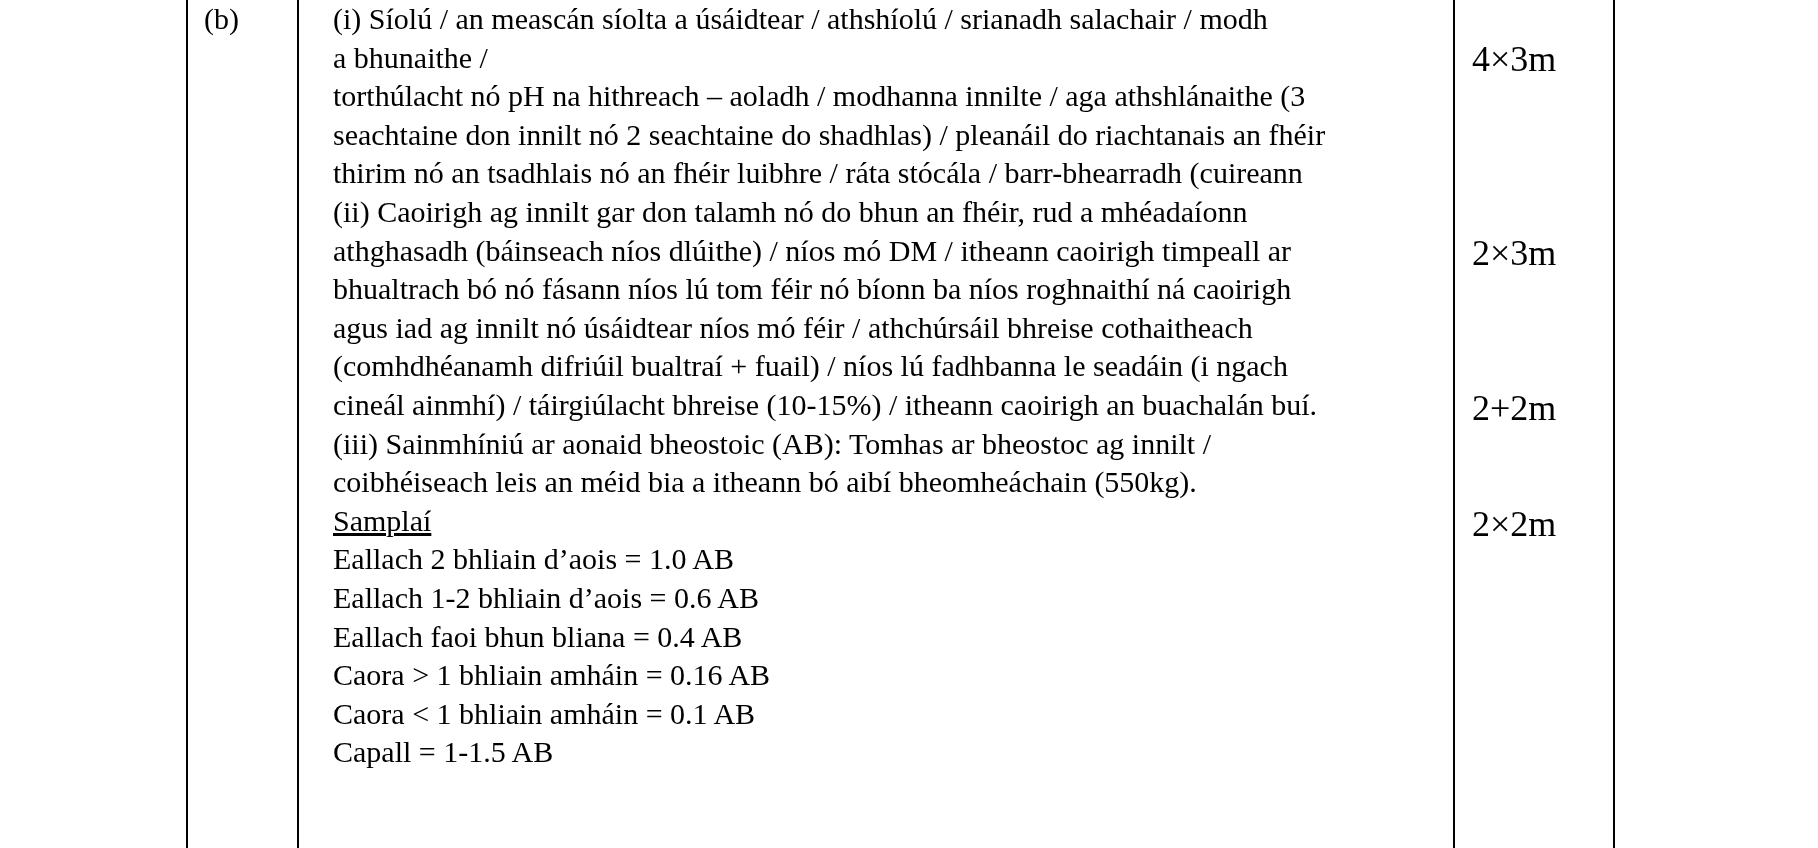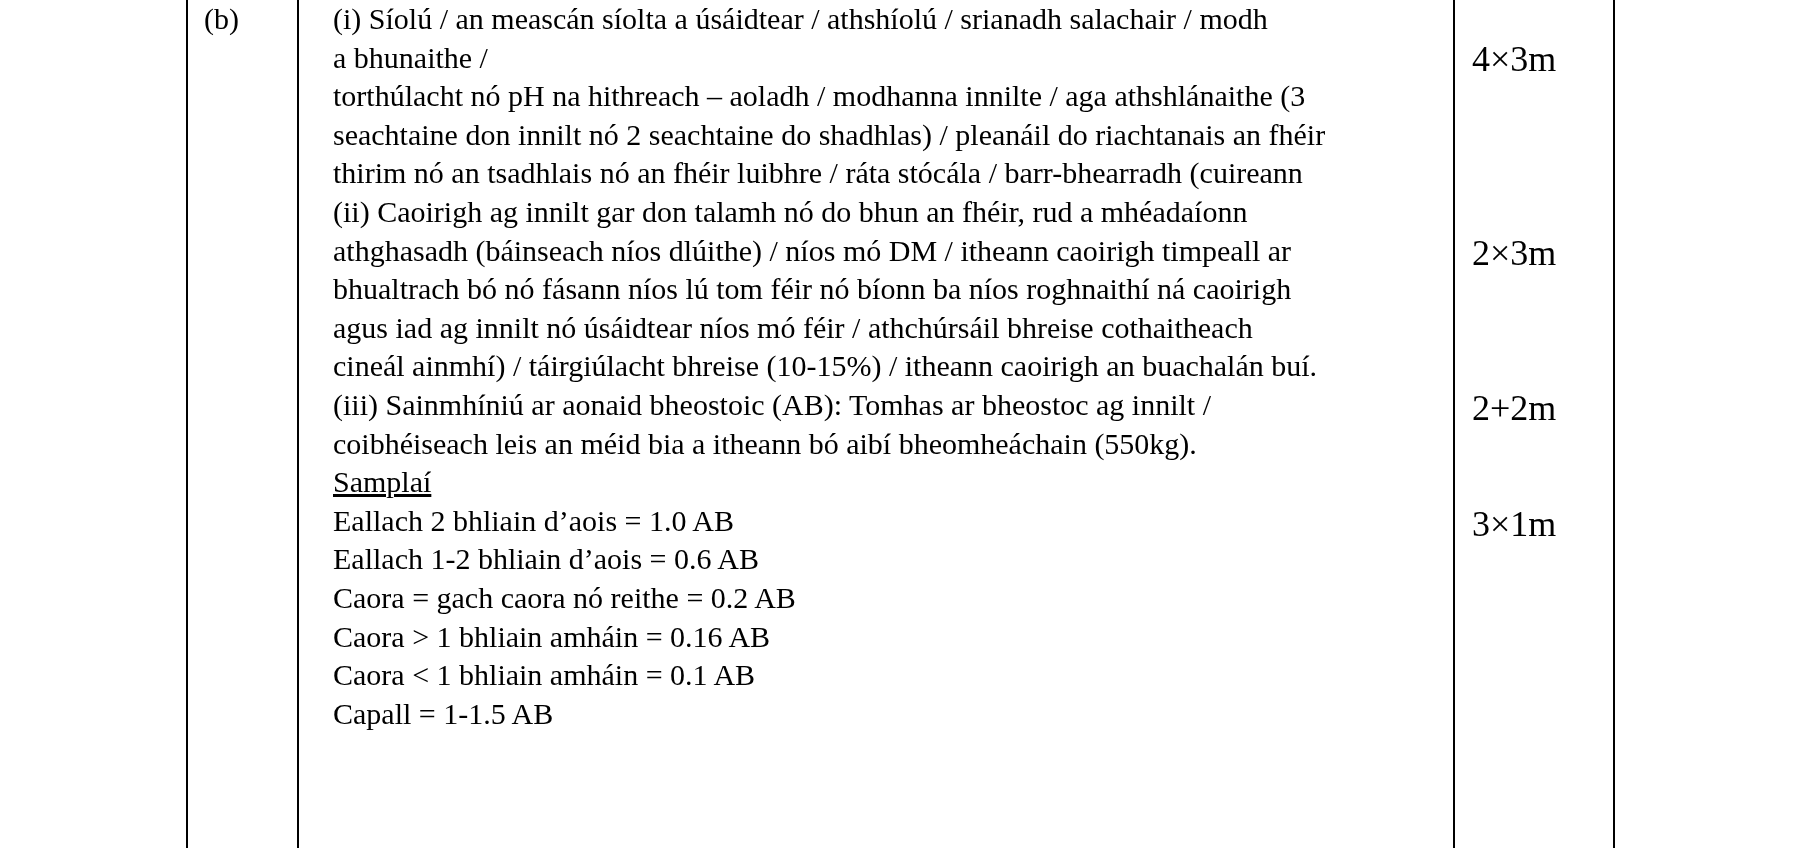--- a/index.html
+++ b/index.html
@@ -38,32 +38,33 @@
       <span class="ln">a bhunaithe /</span>
       <span class="ln">torthúlacht nó pH na hithreach – aoladh / modhanna innilte / aga athshlánaithe (3</span>
       <span class="ln">seachtaine don innilt nó 2 seachtaine do shadhlas) / pleanáil do riachtanais an fhéir</span>
       <span class="ln">thirim nó an tsadhlais nó an fhéir luibhre / ráta stócála / barr-bhearradh (cuireann</span>
     </div>
     <div>
       <span class="ln">(ii) Caoirigh ag innilt gar don talamh nó do bhun an fhéir, rud a mhéadaíonn</span>
       <span class="ln">athghasadh (báinseach níos dlúithe) / níos mó DM / itheann caoirigh timpeall ar</span>
       <span class="ln">bhualtrach bó nó fásann níos lú tom féir nó bíonn ba níos roghnaithí ná caoirigh</span>
       <span class="ln">agus iad ag innilt nó úsáidtear níos mó féir / athchúrsáil bhreise cothaitheach</span>
+      <span class="ln">(comhdhéanamh difriúil bualtraí + fuail) / níos lú fadhbanna le seadáin (i ngach</span>
       <span class="ln">cineál ainmhí) / táirgiúlacht bhreise (10-15%) / itheann caoirigh an buachalán buí.</span>
     </div>
     <div>
       <span class="ln"><span>(iii) </span><span class="it">Sainmhíniú ar aonaid bheostoic (AB):</span><span> Tomhas ar bheostoc ag innilt /</span></span>
       <span class="ln">coibhéiseach leis an méid bia a itheann bó aibí bheomheáchain (550kg).</span>
       <span class="ln"><span class="ul">Samplaí</span></span>
       <span class="ln">Eallach 2 bhliain d’aois = 1.0 AB</span>
       <span class="ln">Eallach 1-2 bhliain d’aois = 0.6 AB</span>
-      <span class="ln">Caora = gach caora nó reithe = 0.2 AB</span>
+      <span class="ln">Eallach faoi bhun bliana = 0.4 AB</span>
       <span class="ln">Caora &gt; 1 bhliain amháin = 0.16 AB</span>
       <span class="ln">Caora &lt; 1 bhliain amháin = 0.1 AB</span>
       <span class="ln">Capall = 1-1.5 AB</span>
     </div>
   </div>
 
   <div class="mark" id="mark-i">4×3m</div>
   <div class="mark" id="mark-ii">2×3m</div>
   <div class="mark" id="mark-iii-a">2+2m</div>
-  <div class="mark" id="mark-iii-b">3×1m</div>
+  <div class="mark" id="mark-iii-b">2×2m</div>
 </div>
 
 </body></html>

